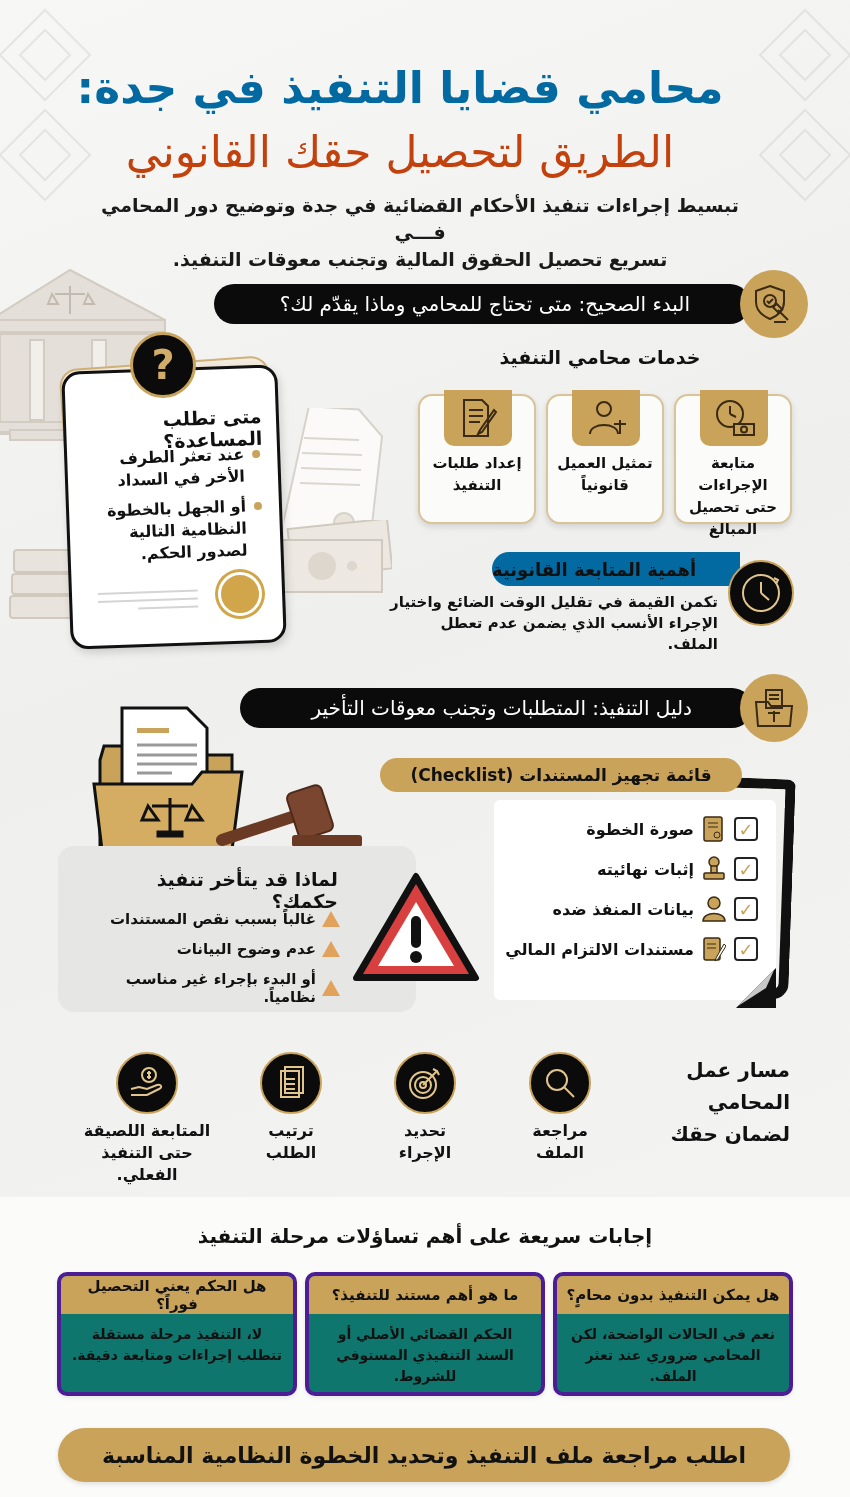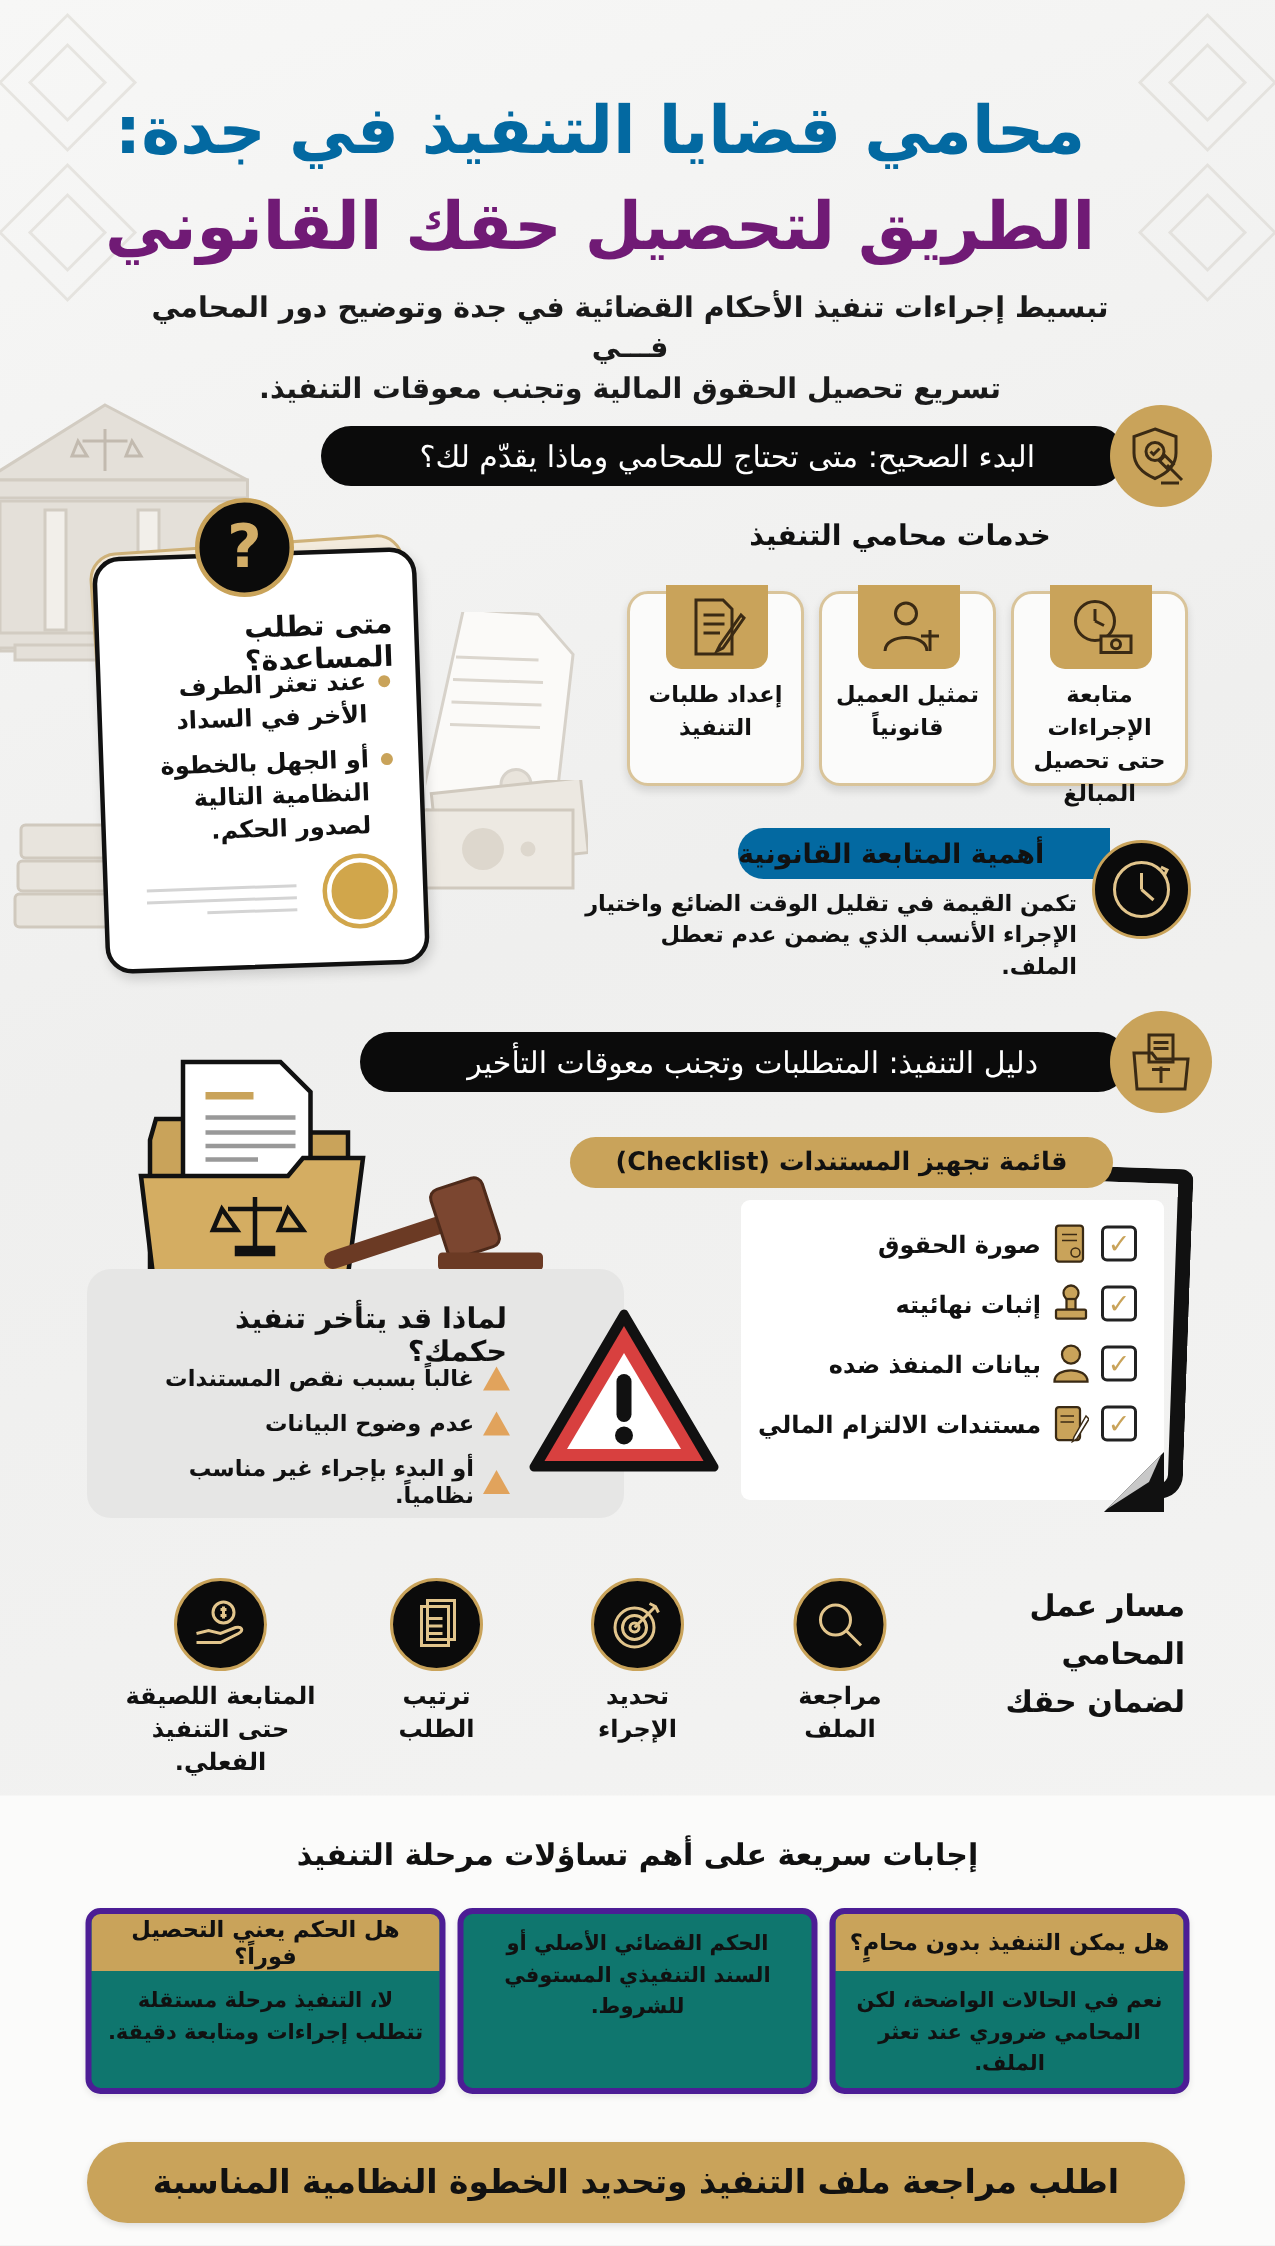--- a/index.html
+++ b/index.html
@@ -25,21 +25,21 @@
   }
 
   
   .title-gold {
     position: absolute; top: 58px; left: 60px; width: 680px;
     text-align: center; font-weight: bold; font-size: 44px; color: #0369a1;
     line-height: 60px;
   }
   .title-black {
     position: absolute; top: 120px; left: 60px; width: 680px;
-    text-align: center; font-weight: bold; font-size: 44px; color: #701a75;
+    text-align: center; font-weight: normal; font-size: 44px; color: #c2410c;
     line-height: 64px;
   }
   .subtitle {
     position: absolute; top: 192px; left: 100px; width: 640px;
     text-align: center; font-size: 19px; font-weight: bold; line-height: 27px; color: #1a1a1a;
   }
 
   
   .banner {
     position: absolute; height: 40px; background: #0b0b0b; color: #fff;
@@ -416,21 +416,21 @@
 <div class="checklist-pill">قائمة تجهيز المستندات (Checklist)</div>
 
 <div class="check-row" style="top:814px;">
   <div class="checkbox">✓</div>
   <svg class="check-icon" viewBox="0 0 24 26">
       <rect x="2" y="1" width="18" height="24" rx="2" fill="#c9a35a" stroke="#3a2a14" stroke-width="1.5"></rect>
       <line x1="6" y1="7" x2="16" y2="7" stroke="#3a2a14"></line>
       <line x1="6" y1="11" x2="16" y2="11" stroke="#3a2a14"></line>
       <circle cx="15" cy="19" r="3" fill="none" stroke="#3a2a14"></circle>
     </svg>
-  <span class="check-label">صورة الحقوق</span>
+  <span class="check-label">صورة الخطوة</span>
 </div>
 <div class="check-row" style="top:854px;">
   <div class="checkbox">✓</div>
   <svg class="check-icon" viewBox="0 0 24 26">
       <circle cx="12" cy="6" r="5" fill="#c9a35a" stroke="#3a2a14" stroke-width="1.5"></circle>
       <rect x="9" y="10" width="6" height="7" fill="#c9a35a" stroke="#3a2a14" stroke-width="1.5"></rect>
       <rect x="2" y="17" width="20" height="6" rx="1" fill="#c9a35a" stroke="#3a2a14" stroke-width="1.5"></rect>
     </svg>
   <span class="check-label">إثبات نهائيته</span>
 </div>
@@ -537,20 +537,21 @@
       <div>حتى التنفيذ الفعلي.</div>
     </div>
 </div>
 
 <div class="faq-title">إجابات سريعة على أهم تساؤلات مرحلة التنفيذ</div>
 <div class="faq-card" style="left:553px;">
   <div class="faq-q">هل يمكن التنفيذ بدون محامٍ؟</div>
   <div class="faq-a">نعم في الحالات الواضحة، لكن المحامي ضروري عند تعثر الملف.</div>
 </div>
 <div class="faq-card" style="left:305px;">
+  <div class="faq-q">ما هو أهم مستند للتنفيذ؟</div>
   <div class="faq-a">الحكم القضائي الأصلي أو السند التنفيذي المستوفي للشروط.</div>
 </div>
 <div class="faq-card" style="left:57px;">
   <div class="faq-q">هل الحكم يعني التحصيل فوراً؟</div>
   <div class="faq-a">لا، التنفيذ مرحلة مستقلة تتطلب إجراءات ومتابعة دقيقة.</div>
 </div>
 
 <div class="cta">اطلب مراجعة ملف التنفيذ وتحديد الخطوة النظامية المناسبة</div>
 
 </body></html>

